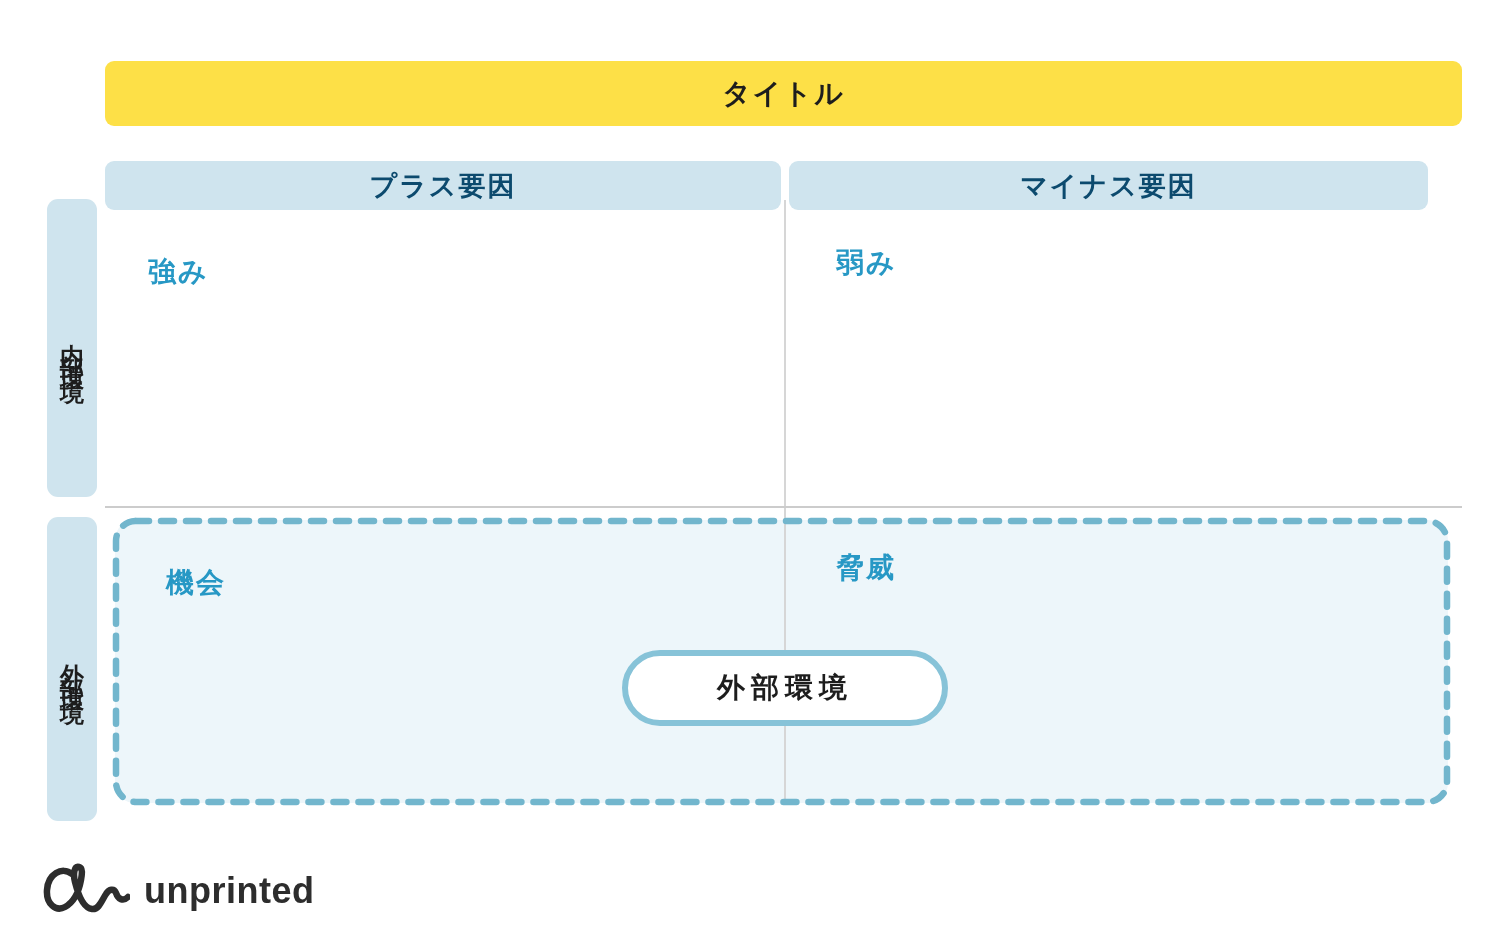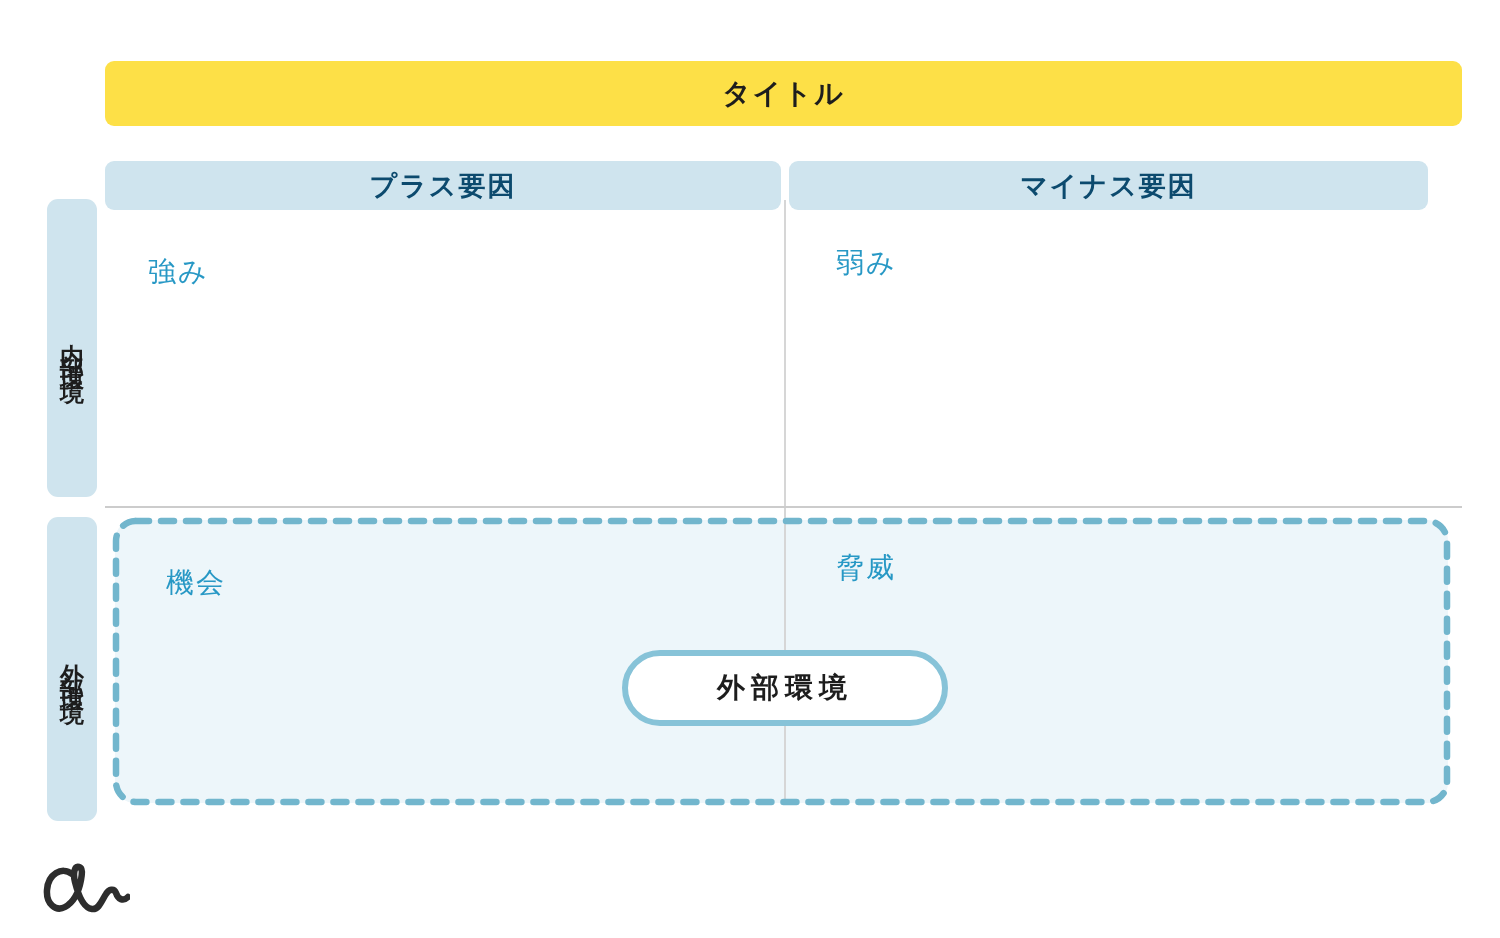--- a/index.html
+++ b/index.html
@@ -41,21 +41,21 @@
     background: #edf6fa; border-radius: 20px;
   }
   .dashed-stroke { left: 112px; top: 517px; width: 1339px; height: 289px; pointer-events: none; }
 
   
   .divider-v { left: 784px; top: 200px; width: 2px; height: 600px; background: #d6d6d6; }
   .divider-h { left: 105px; top: 506px; width: 1357px; height: 2px; background: #cccccc; }
 
   
   .quad-label {
-    font-size: 28px; font-weight: normal; color: #2798c5; letter-spacing: 2px;
+    font-size: 28px; font-weight: bold; color: #2798c5; letter-spacing: 2px;
   }
   .quad-label.strengths     { left: 148px; top: 253px; }
   .quad-label.weaknesses    { left: 836px; top: 244px; }
   .quad-label.opportunities { left: 166px; top: 564px; }
   .quad-label.threats       { left: 836px; top: 549px; }
 
   
   .pill {
     left: 622px; top: 650px; width: 326px; height: 76px;
     background: #ffffff; border: 6px solid #87c3d8; border-radius: 40px;
@@ -103,13 +103,14 @@
 <div class="abs quad-label threats">脅威</div>
 
 <div class="abs pill">
   <span>外部環境</span>
 </div>
 
 <div class="abs logo">
   <svg width="92" height="66" viewBox="0 0 92 66" xmlns="http://www.w3.org/2000/svg">
     <path d="M34 16 C24 8 10 16 9 32 C8 46 18 54 27 49 C36 44 41 33 43 22 C44 16 45 10 41 9 C36 8 35 16 37 24 C40 36 45 50 54 51 C61 52 64 42 68 36 C71 31 76 30 78 35 C80 41 85 44 90 39" fill="none" stroke="#2d2d2d" stroke-width="6.5" stroke-linecap="round" stroke-linejoin="round"></path>
   </svg>
+  <span class="logo-text">unprinted</span>
 </div>
 
 </body></html>

